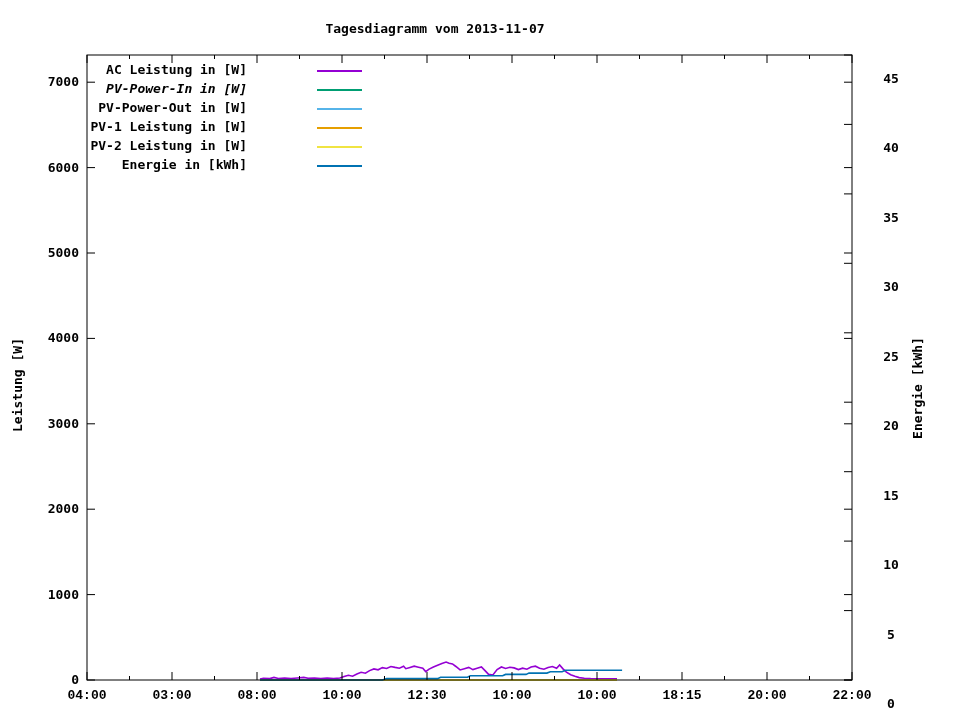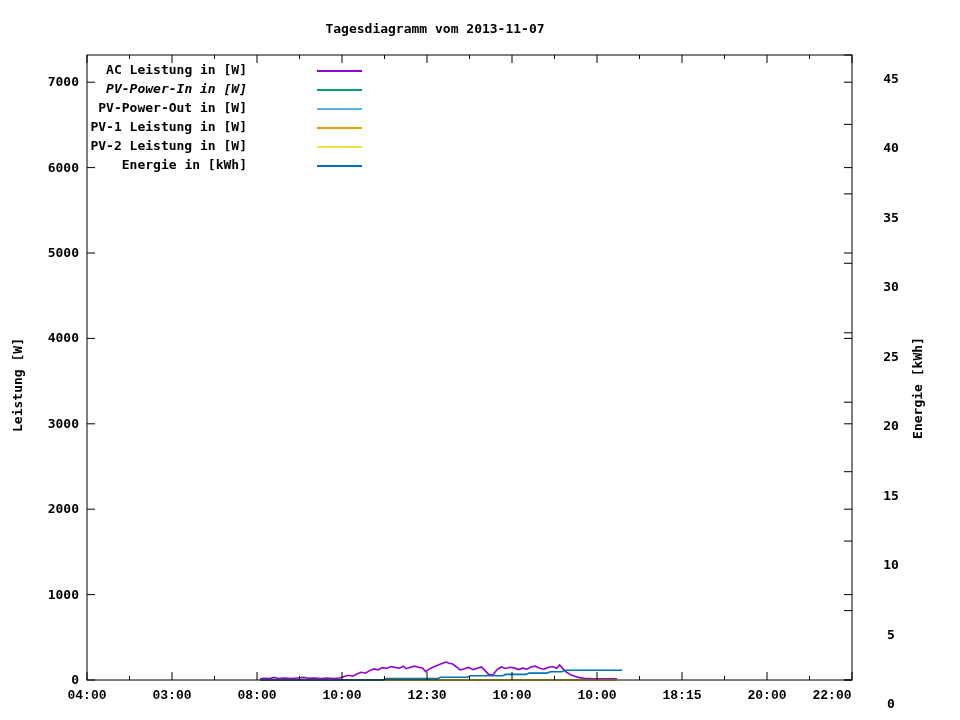--- a/index.html
+++ b/index.html
@@ -43,21 +43,21 @@
 <div id="labels">
     <div class="lbl xlab" style="left: 57px; top: 689px; width: 60px;">04:00</div>
     <div class="lbl xlab" style="left: 142px; top: 689px; width: 60px;">03:00</div>
     <div class="lbl xlab" style="left: 227px; top: 689px; width: 60px;">08:00</div>
     <div class="lbl xlab" style="left: 312px; top: 689px; width: 60px;">10:00</div>
     <div class="lbl xlab" style="left: 397px; top: 689px; width: 60px;">12:30</div>
     <div class="lbl xlab" style="left: 482px; top: 689px; width: 60px;">10:00</div>
     <div class="lbl xlab" style="left: 567px; top: 689px; width: 60px;">10:00</div>
     <div class="lbl xlab" style="left: 652px; top: 689px; width: 60px;">18:15</div>
     <div class="lbl xlab" style="left: 737px; top: 689px; width: 60px;">20:00</div>
-    <div class="lbl xlab" style="left: 802px; top: 689px; width: 60px;">22:00</div>
+    <div class="lbl xlab" style="left: 822px; top: 689px; width: 60px;">22:00</div>
     <div class="lbl ylab" style="left: -3px; top: 673px; width: 82px;">0</div>
     <div class="lbl ylab" style="left: -3px; top: 587.594px; width: 82px;">1000</div>
     <div class="lbl ylab" style="left: -3px; top: 502.188px; width: 82px;">2000</div>
     <div class="lbl ylab" style="left: -3px; top: 416.782px; width: 82px;">3000</div>
     <div class="lbl ylab" style="left: -3px; top: 331.377px; width: 82px;">4000</div>
     <div class="lbl ylab" style="left: -3px; top: 245.971px; width: 82px;">5000</div>
     <div class="lbl ylab" style="left: -3px; top: 160.565px; width: 82px;">6000</div>
     <div class="lbl ylab" style="left: -3px; top: 75.1591px; width: 82px;">7000</div>
     <div class="lbl y2lab" style="left: 861px; top: 673px; width: 60px;">0</div>
     <div class="lbl y2lab" style="left: 861px; top: 603.556px; width: 60px;">5</div>

